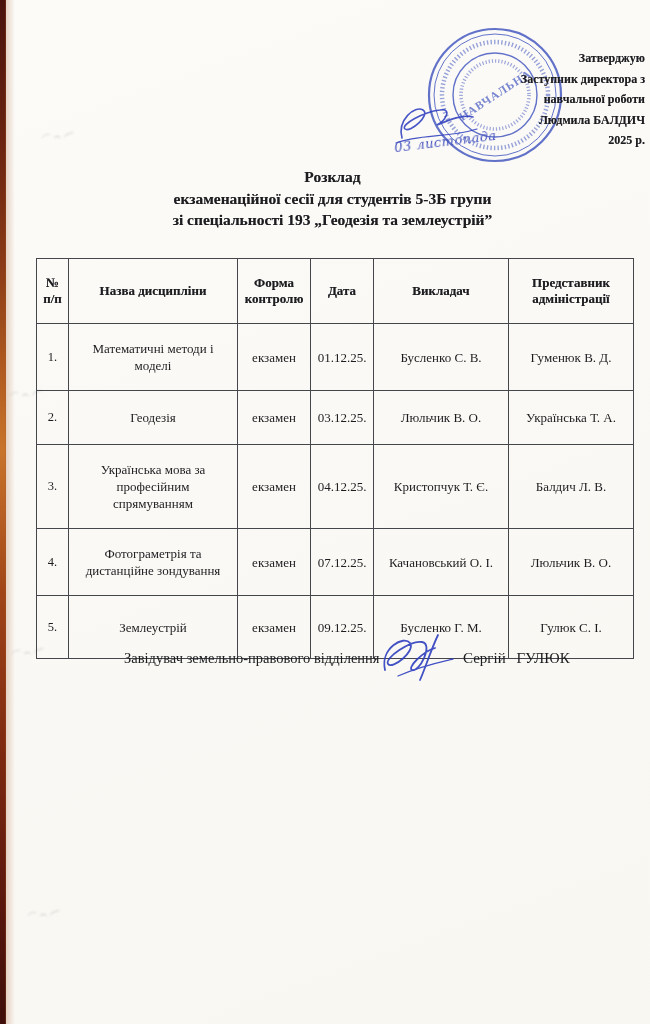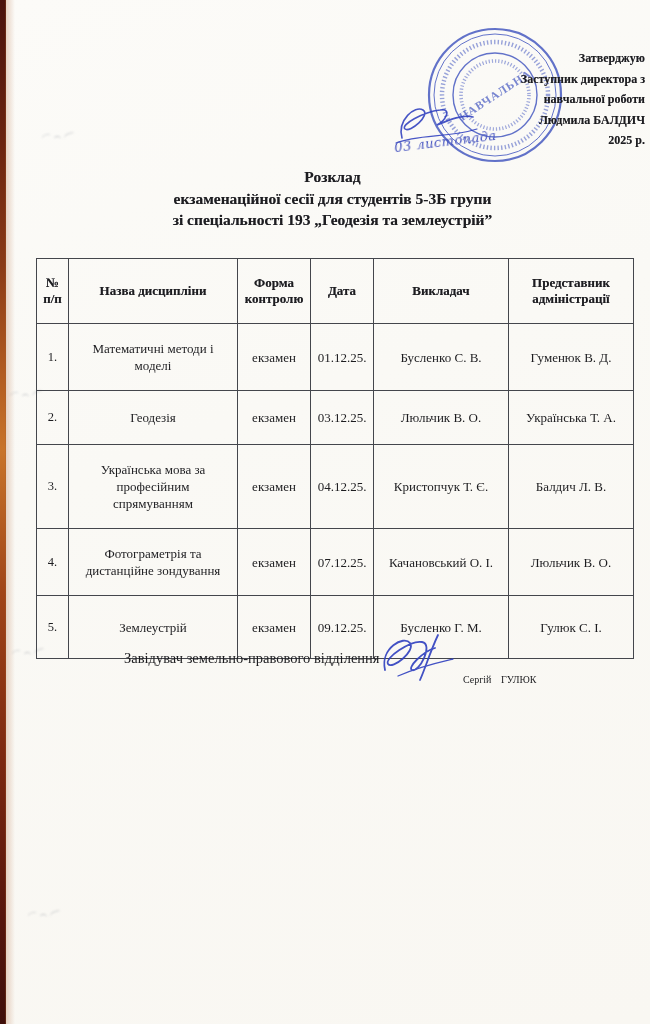--- a/index.html
+++ b/index.html
@@ -40,21 +40,21 @@
   .title{position:absolute;left:60px;top:166px;width:545px;text-align:center;font-weight:bold;font-size:15.5px;line-height:21.5px;text-shadow:0 0 .5px rgba(10,10,30,.5);}
   
   table.sched{position:absolute;left:36px;top:258px;width:597px;border-collapse:collapse;table-layout:fixed;font-size:13px;}
   table.sched th,table.sched td{border:1.3px solid #44464c;padding:16px 8px;vertical-align:middle;text-align:center;overflow:hidden;}
   table.sched th{font-weight:bold;line-height:16px;text-shadow:0 0 .4px rgba(10,10,30,.5);}
   td.cell-num{vertical-align:top;text-align:left;padding:2px 0 0 6px;font-size:12.5px;}
   table.sched td{line-height:17px;}
   
   .footer-label{position:absolute;left:80px;top:650px;font-size:14.5px;margin-left:44px;}
   .sig-footer{position:absolute;left:378px;top:630px;width:82px;height:54px;}
-  .footer-name{position:absolute;left:463px;top:674px;font-size:10px;word-spacing:7px;}
+  .footer-name{position:absolute;left:463px;top:650px;font-size:15px;word-spacing:7px;}
 </style>
 </head>
 <body>
 
 <div class="page">
 
   <div class="edge-strip"></div>
   <div class="edge-fade"></div>
 
   <div class="smudge" style="left:42px;top:126px;"><i></i><i></i><i></i></div>

